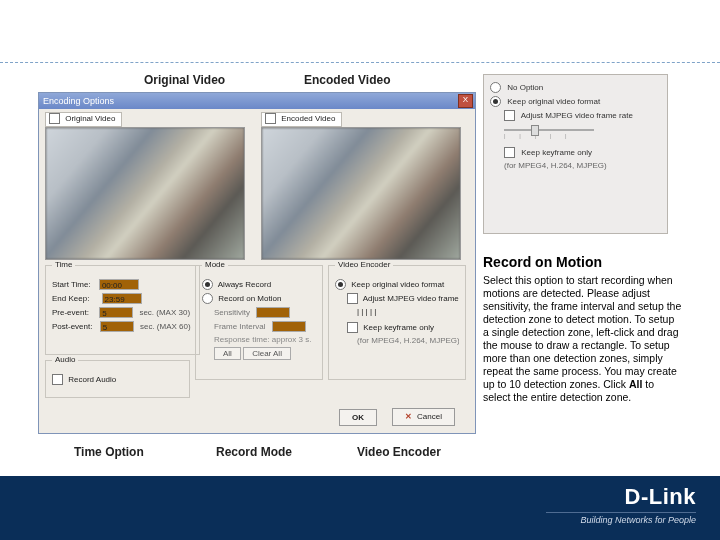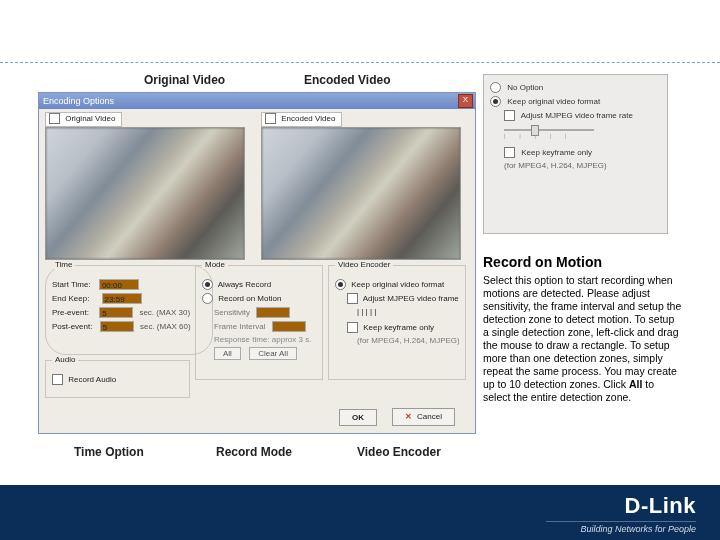--- a/index.html
+++ b/index.html
@@ -187,21 +187,21 @@
   }
   .chk2 {
     display:inline-block; width:9px; height:9px; border:1px solid #777;
     background:#fff; vertical-align:middle; margin-right:3px;
   }
   .btn {
     display:inline-block; border:1px solid #aaa; background:#f4f2ee;
     font-size:8px; padding:1px 8px; vertical-align:middle; color:#555;
   }
 
-  .fs-time  { left:0;   top:152px; width:168px; height:90px;border-radius:21px; }
+  .fs-time  { left:0;   top:152px; width:155px; height:90px; }
   .fs-mode  { left:150px; top:152px; width:128px; height:115px; }
   .fs-venc  { left:283px; top:152px; width:138px; height:115px; }
   .fs-audio { left:0;   top:247px; width:145px; height:38px; }
 
   .dialog .footer-btn {
     position:absolute; bottom:7px;
     display:inline-block; border:1px solid #999; background:#f4f2ee;
     font-size:8px; padding:3px 12px;
   }
   .dialog .ok-btn    { right:98px;font-weight:bold; }
@@ -248,21 +248,21 @@
     line-height:13px;
     color:#000;
     font-family: Arial, sans-serif;
   }
   .rom-block p b { font-weight:bold; }
 
   
   .footer {
     position:absolute;
     left:0; right:0; bottom:0;
-    height:55px;
+    height:64px;
     background:#0a2e58;
   }
   .footer .logo {
     position:absolute;
     right:24px; top:8px;
     color:#fff;
     text-align:right;
     font-family: Arial, sans-serif;
   }
   .footer .logo .brand {
@@ -371,21 +371,21 @@
             <span>Sensitivity</span>
             <span class="inp" style="width:24px;margin-left:4px"></span>
           </div>
           <div class="row" style="margin-left:12px;color:#777">
             <span>Frame Interval</span>
             <span class="inp" style="width:24px;margin-left:4px"></span>
           </div>
           <div class="row" style="margin-left:12px;color:#888">Response time: approx 3 s.</div>
           <div class="row" style="margin-left:12px">
             <span class="btn">All</span>
-            <span class="btn" style="margin-left:6px">Clear All</span>
+            <span class="btn" style="">Clear All</span>
           </div>
         </div>
 
         <div class="fs fs-venc">
           <span class="legend">Video Encoder</span>
           <div class="row">
             <span class="radio2 checked"></span>
             <span>Keep original video format</span>
           </div>
           <div class="row" style="margin-left:12px">

